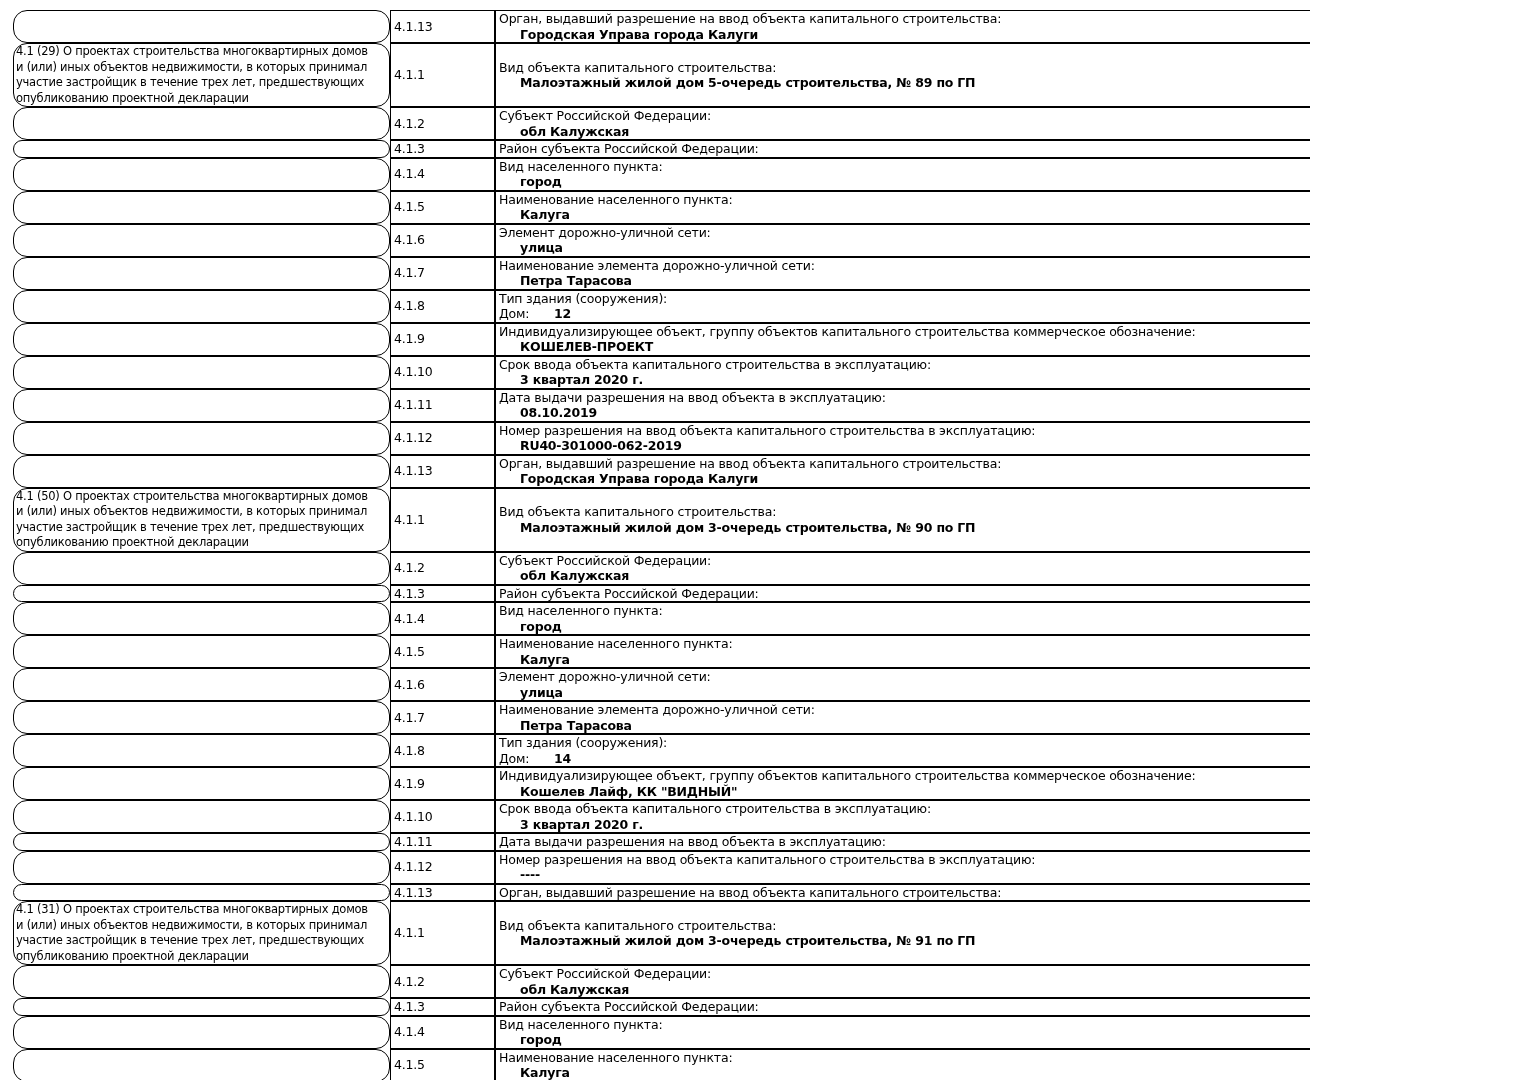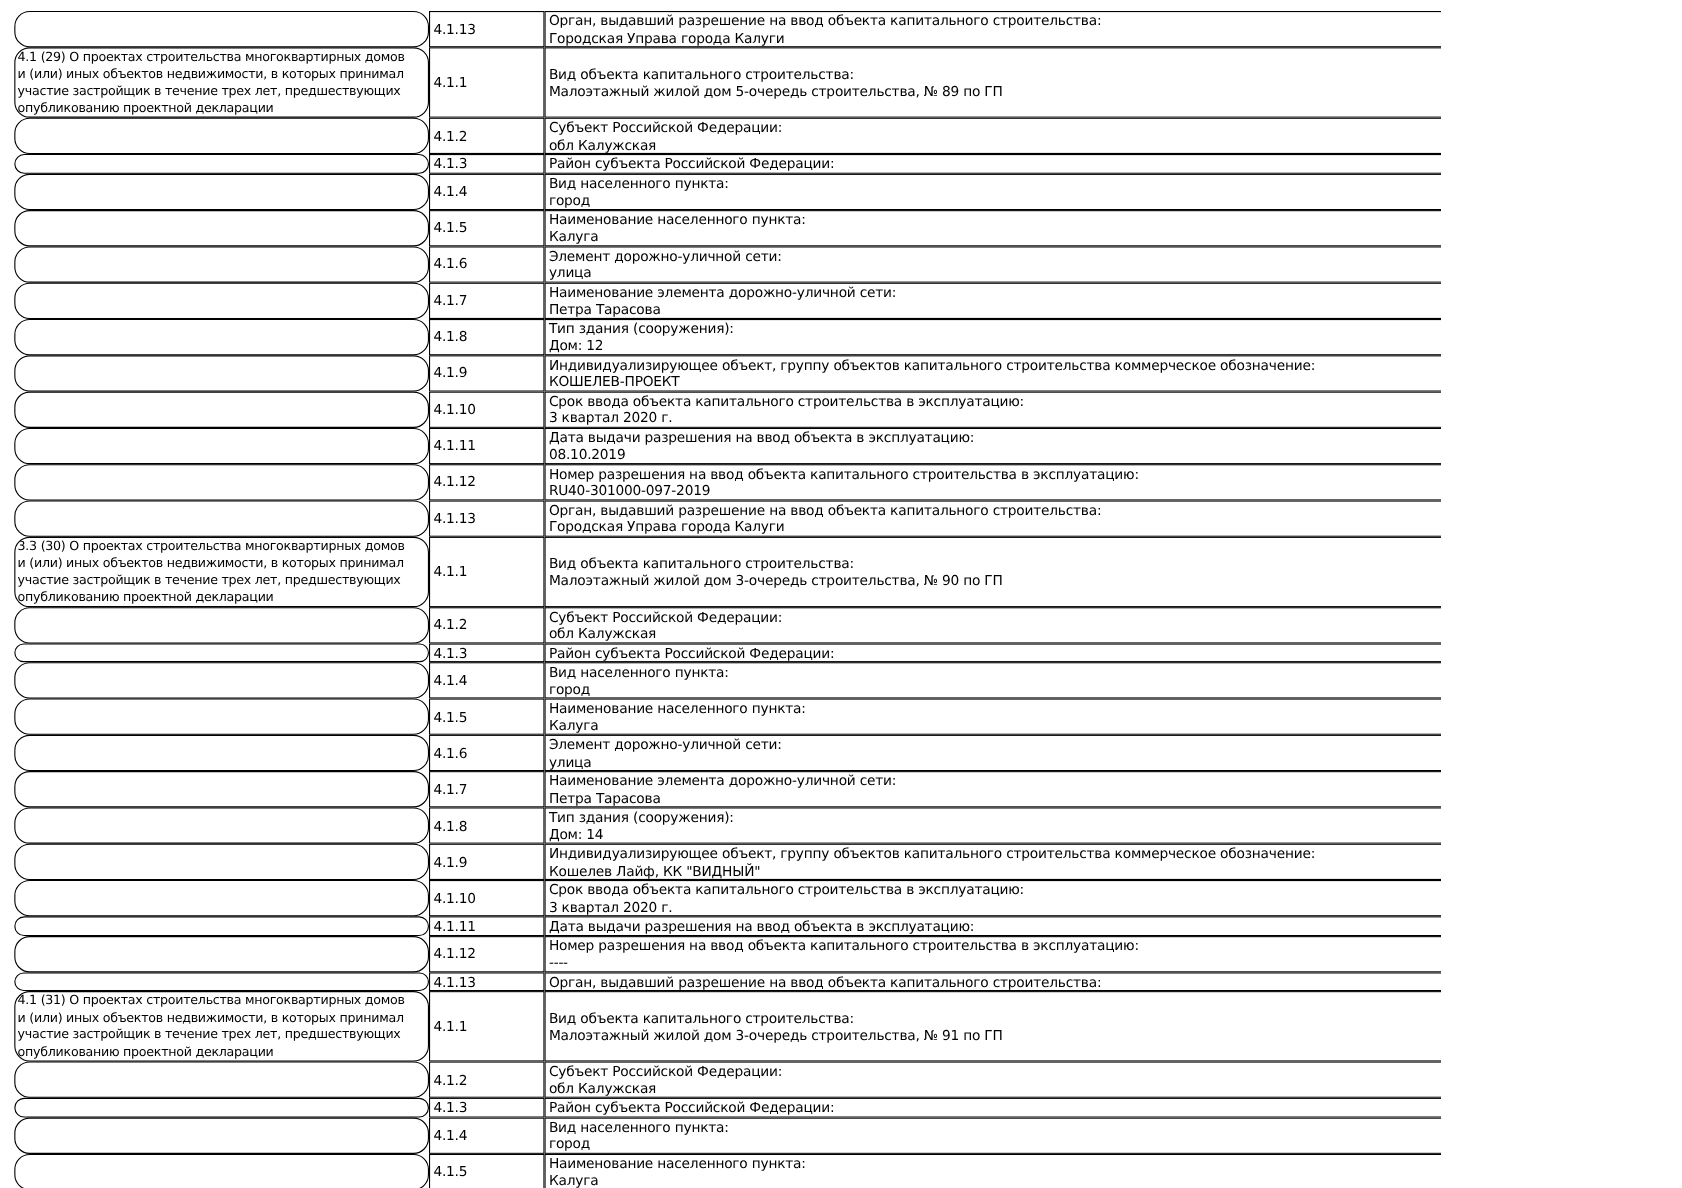--- a/index.html
+++ b/index.html
@@ -53,21 +53,21 @@
     vertical-align: middle;
   }
   .lbl {
     font-weight: normal;
     white-space: nowrap;
   }
   .val {
     white-space: nowrap;
   }
   .val-prefix { font-weight: normal; }
-  .val-text { font-weight: normal; }
+  .val-text { font-weight: bold; margin-left: 21px; }
 </style>
 </head>
 <body>
 
 <div class="page">
   <table class="decl">
     <colgroup>
       <col class="w1">
       <col class="w2">
       <col class="w3">
@@ -169,33 +169,33 @@
           <td class="c3">
             <div class="lbl">Дата выдачи разрешения на ввод объекта в эксплуатацию:</div>
             <div class="val"><span class="val-text">08.10.2019</span></div>
           </td>
         </tr>
         <tr class="detail-row">
           <td class="c1"></td>
           <td class="c2">4.1.12</td>
           <td class="c3">
             <div class="lbl">Номер разрешения на ввод объекта капитального строительства в эксплуатацию:</div>
-            <div class="val"><span class="val-text">RU40-301000-097-2019</span></div>
+            <div class="val"><span class="val-text">RU40-301000-062-2019</span></div>
           </td>
         </tr>
         <tr class="detail-row">
           <td class="c1"></td>
           <td class="c2">4.1.13</td>
           <td class="c3">
             <div class="lbl">Орган, выдавший разрешение на ввод объекта капитального строительства:</div>
             <div class="val"><span class="val-text">Городская Управа города Калуги</span></div>
           </td>
         </tr>
         <tr class="block-header-row">
-          <td class="c1">3.3 (30) О проектах строительства многоквартирных домов
+          <td class="c1">4.1 (50) О проектах строительства многоквартирных домов
 и (или) иных объектов недвижимости, в которых принимал
 участие застройщик в течение трех лет, предшествующих
 опубликованию проектной декларации</td>
           <td class="c2">4.1.1</td>
           <td class="c3">
             <div class="lbl">Вид объекта капитального строительства:</div>
             <div class="val"><span class="val-text">Малоэтажный жилой дом 3-очередь строительства, № 90 по ГП</span></div>
           </td>
         </tr>
         <tr class="detail-row">

